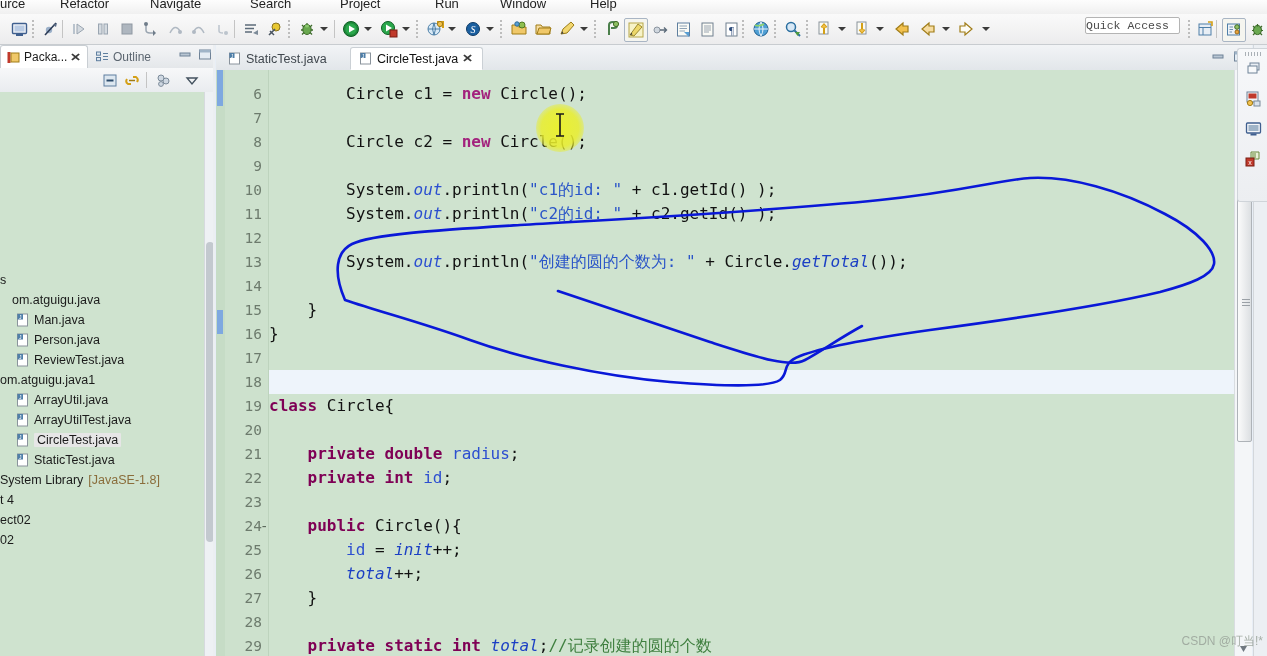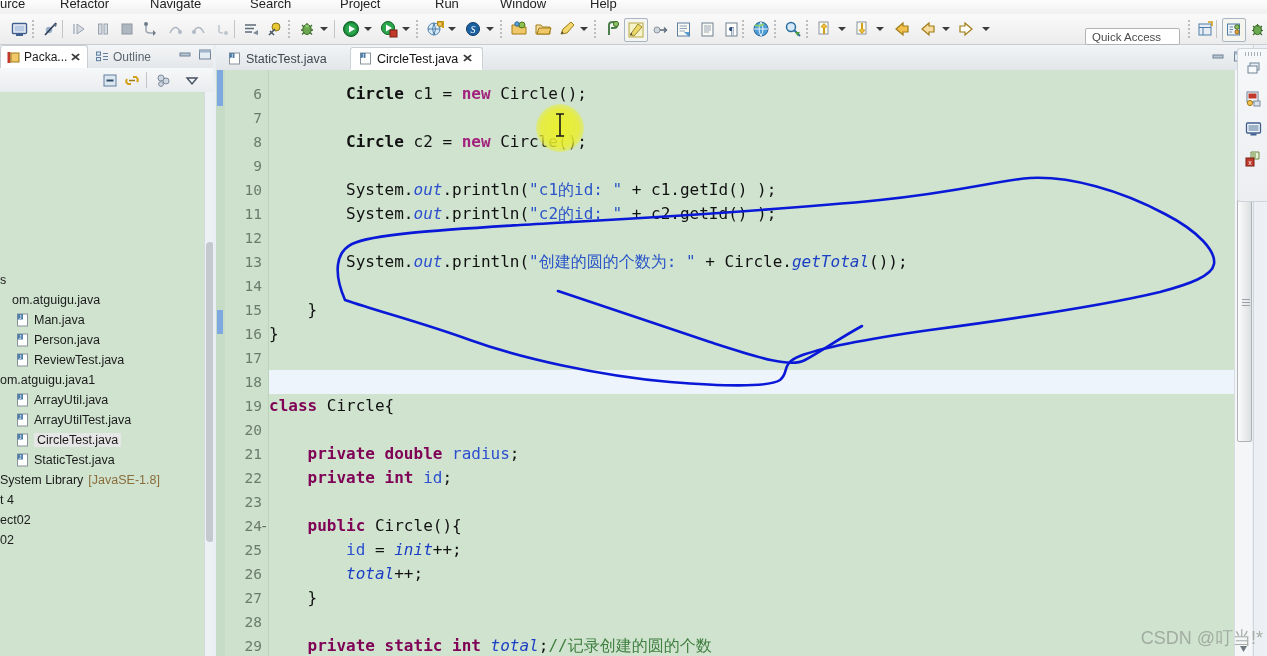--- a/index.html
+++ b/index.html
@@ -44,25 +44,26 @@
     position:absolute;top:4px;width:11px;height:22px;
     display:flex;align-items:center;justify-content:center;
   }
   .arrowdn i{
     display:block;width:0;height:0;
     border-left:4px solid transparent;border-right:4px solid transparent;
     border-top:4px solid #3b3b3b;
   }
   
   #quickaccess{
-    position:absolute;left:1085px;top:14px;width:95px;height:17px;
+    position:absolute;left:1085px;top:3px;width:95px;height:17px;
     background:#fff;border:1px solid #b4b4b4;border-radius:2px;
     font-size:11.5px;color:#4a4a4a;
-    display:flex;align-items:center;padding-left:6px;
+    display:flex;align-items:center;
     box-sizing:border-box;
+    font-family:Liberation Mono, monospace;
   }
   
   #leftpanel{
     position:absolute;left:0;top:45px;width:215px;height:611px;
     background:#cfe3cf;
   }
   #left-tabs{
     position:absolute;left:0;top:0;width:215px;height:23px;
     background:linear-gradient(#f4f5f7,#e4e7ea);
   }
@@ -181,21 +182,21 @@
     position:absolute;left:0;width:1036px;height:24px;background:#eef4fb;
   }
   .kw{color:#a3227d;font-weight:bold;}
   .kw2{color:#7f0055;font-weight:bold;}
   .str{color:#2a55c8;}
   .fld{color:#2c4fd0;}
   .fldi{color:#2c4fd0;font-style:italic;}
   .stat{color:#1b3fc4;font-style:italic;}
   .cmt{color:#3f7f3f;margin-top:12px;}
   .plain{color:#111;}
-  .typ{color:#111;font-weight:bold;}
+  .typ{color:#111;}
   
   #ed-vscroll{
     position:absolute;right:0;top:25px;width:17px;height:586px;
     background:#f4f6f8;border-left:1px solid #d9dde1;
   }
   #ed-vscroll .arrow{
     position:absolute;left:0;width:17px;height:15px;
     display:flex;align-items:center;justify-content:center;
   }
   #ed-vscroll .thumb{
@@ -236,21 +237,21 @@
     border-radius:50%;
     background:radial-gradient(circle,rgba(236,241,40,.95) 0%,rgba(233,238,45,.85) 55%,rgba(226,233,60,.25) 78%,rgba(226,233,60,0) 100%);
   }
   #cursor-ibeam{
     position:absolute;left:554px;top:112px;width:12px;height:26px;
   }
   
   #watermark{
     position:absolute;right:4px;bottom:6px;
     display:flex;align-items:flex-end;gap:3px;
-    font-size:18px;color:#9aa39a;opacity:.85;
+    font-size:12px;color:#9aa39a;opacity:.85;
   }
 </style>
 </head>
 <body>
 
 <div id="menubar">
     <div class="menu-item" style="left: 0px;">urce</div>
     <div class="menu-item" style="left: 60px;">Refactor</div>
     <div class="menu-item" style="left: 150px;">Navigate</div>
     <div class="menu-item" style="left: 250px;">Search</div>

